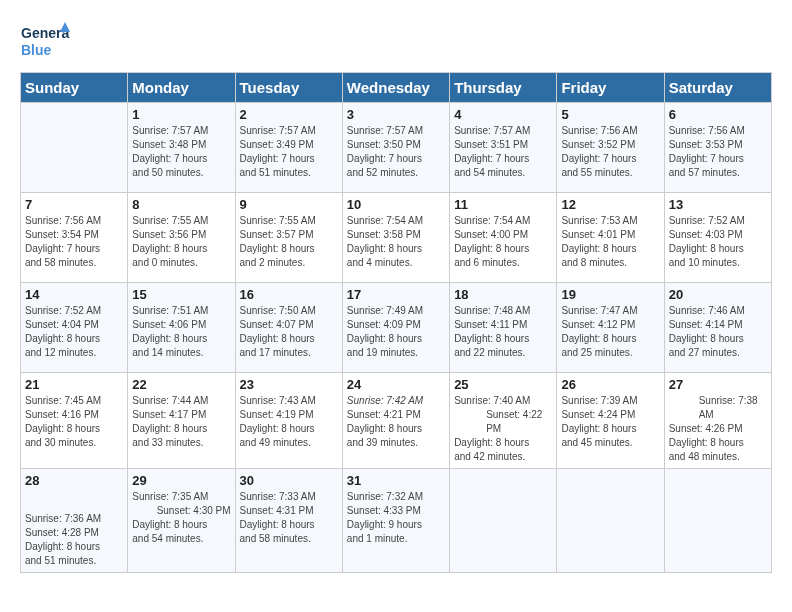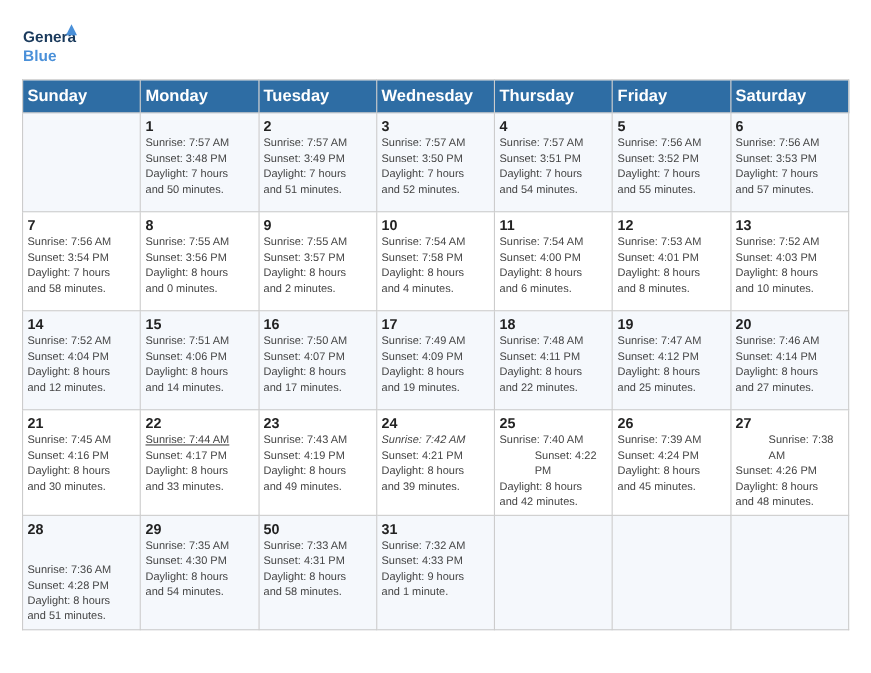--- a/index.html
+++ b/index.html
@@ -182,21 +182,21 @@
             <span style="display: block;">Sunrise: 7:55 AM</span>
             <span style="display: block;">Sunset: 3:57 PM</span>
             <span style="display: block;">Daylight: 8 hours</span>
             <span style="display: block;">and 2 minutes.</span>
           </div>
         </td>
         <td>
           <span class="day-number">10</span>
           <div class="day-info">
             <span style="display: block;">Sunrise: 7:54 AM</span>
-            <span style="display: block;">Sunset: 7:58 PM</span>
+            <span style="display: block;">Sunset: 3:58 PM</span>
             <span style="display: block;">Daylight: 8 hours</span>
             <span style="display: block;">and 4 minutes.</span>
           </div>
         </td>
         <td>
           <span class="day-number">11</span>
           <div class="day-info">
             <span style="display: block;">Sunrise: 7:54 AM</span>
             <span style="display: block;">Sunset: 4:00 PM</span>
             <span style="display: block;">Daylight: 8 hours</span>
@@ -293,21 +293,21 @@
           <div class="day-info">
             <span style="display: block;">Sunrise: 7:45 AM</span>
             <span style="display: block;">Sunset: 4:16 PM</span>
             <span style="display: block;">Daylight: 8 hours</span>
             <span style="display: block;">and 30 minutes.</span>
           </div>
         </td>
         <td>
           <span class="day-number">22</span>
           <div class="day-info">
-            <span style="display: block; text-decoration: underline;">Sunrise: 7:44 AM</span>
+            <span style="display: block;">Sunrise: 7:44 AM</span>
             <span style="display: block;">Sunset: 4:17 PM</span>
             <span style="display: block;">Daylight: 8 hours</span>
             <span style="display: block;">and 33 minutes.</span>
           </div>
         </td>
         <td>
           <span class="day-number">23</span>
           <div class="day-info">
             <span style="display: block;">Sunrise: 7:43 AM</span>
             <span style="display: block;">Sunset: 4:19 PM</span>
@@ -359,27 +359,27 @@
             <span style="display: block; margin-top: 24px;">Sunrise: 7:36 AM</span>
             <span style="display: block;">Sunset: 4:28 PM</span>
             <span style="display: block;">Daylight: 8 hours</span>
             <span style="display: block;">and 51 minutes.</span>
           </div>
         </td>
         <td>
           <span class="day-number">29</span>
           <div class="day-info">
             <span style="display: block;">Sunrise: 7:35 AM</span>
-            <span style="display: block;">Sunset: 4:30 PM</span>
+            <span style="display: block; text-align: right;">Sunset: 4:30 PM</span>
             <span style="display: block;">Daylight: 8 hours</span>
             <span style="display: block;">and 54 minutes.</span>
           </div>
         </td>
         <td>
-          <span class="day-number">50</span>
+          <span class="day-number">30</span>
           <div class="day-info">
             <span style="display: block;">Sunrise: 7:33 AM</span>
             <span style="display: block;">Sunset: 4:31 PM</span>
             <span style="display: block;">Daylight: 8 hours</span>
             <span style="display: block;">and 58 minutes.</span>
           </div>
         </td>
         <td>
           <span class="day-number">31</span>
           <div class="day-info">

